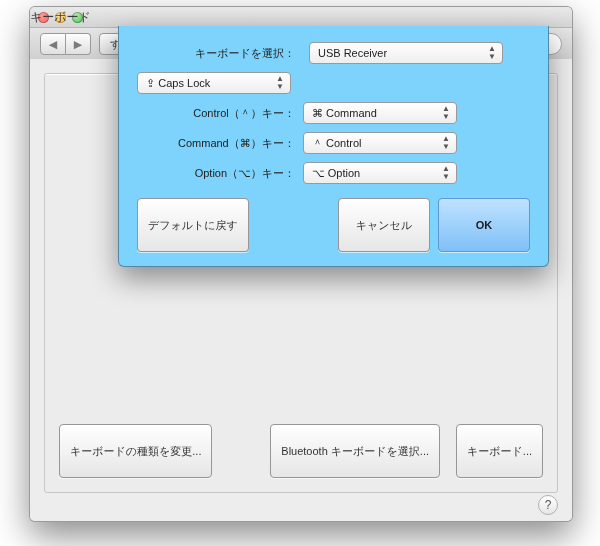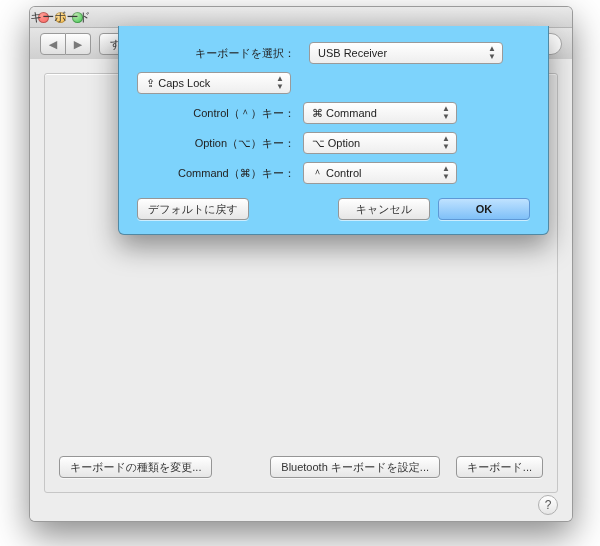--- a/index.html
+++ b/index.html
@@ -64,21 +64,21 @@
   .panel{
     position:absolute;left:14px;top:14px;right:14px;bottom:28px;
     border:1px solid #c6c6c6;border-radius:3px;background:#ececec;
     box-shadow:inset 0 1px 0 #fff;
   }
   
   .bottomrow{
     position:absolute;left:14px;right:14px;bottom:14px;display:flex;gap:16px;align-items:center;
   }
   .macbtn{
-    height:20px;padding:0 10px;border:1px solid #969696;border-radius:4px;
+    height:20px;padding:16px 10px;border:1px solid #969696;border-radius:4px;
     background:linear-gradient(#ffffff,#e6e6e6);
     font-size:11px;color:#333;display:flex;align-items:center;white-space:nowrap;
     box-shadow:0 1px 0 rgba(255,255,255,.6);
   }
   .macbtn.default{
     background:linear-gradient(#bfe2ff,#7fc0f8);
     border-color:#5e98d6;color:#1b1b1b;font-weight:600;
   }
   
   .help{
@@ -144,21 +144,21 @@
   </div>
 
   <div class="winbody">
     <div class="panel">
       <div class="bottomrow">
         <div class="macbtn">
           <span>キーボードの種類を変更...</span>
         </div>
         <div class="spacer"></div>
         <div class="macbtn">
-          <span>Bluetooth キーボードを設定...</span>
+          <span>Bluetooth キーボードを選択...</span>
         </div>
         <div class="macbtn">
           <span>キーボード...</span>
         </div>
       </div>
     </div>
     <div class="help">
       <span>?</span>
     </div>
   </div>
@@ -181,30 +181,30 @@
     </div>
   </div>
   <div class="row">
     <div class="lbl">Control（＾）キー：</div>
     <div class="popup">
       <span>⌘ Command</span>
       <span class="arrows"></span>
     </div>
   </div>
   <div class="row">
+    <div class="lbl">Command（⌘）キー：</div>
+    <div class="popup">
+      <span>＾ Control</span>
+      <span class="arrows"></span>
+    </div>
+  </div>
+  <div class="row">
     <div class="lbl">Option（⌥）キー：</div>
     <div class="popup">
       <span>⌥ Option</span>
-      <span class="arrows"></span>
-    </div>
-  </div>
-  <div class="row">
-    <div class="lbl">Command（⌘）キー：</div>
-    <div class="popup">
-      <span>＾ Control</span>
       <span class="arrows"></span>
     </div>
   </div>
 
   <div class="sheet-bottom">
     <div class="macbtn">
       <span>デフォルトに戻す</span>
     </div>
     <div class="spacer"></div>
     <div class="macbtn wfix">

